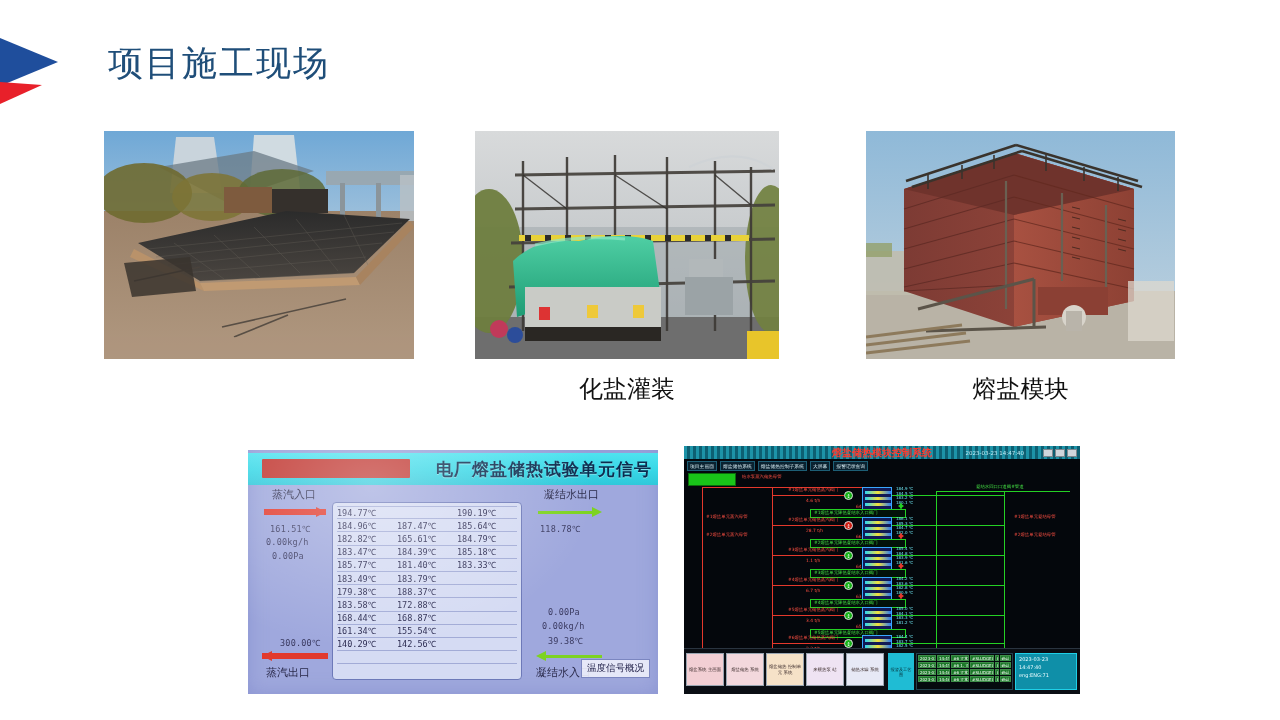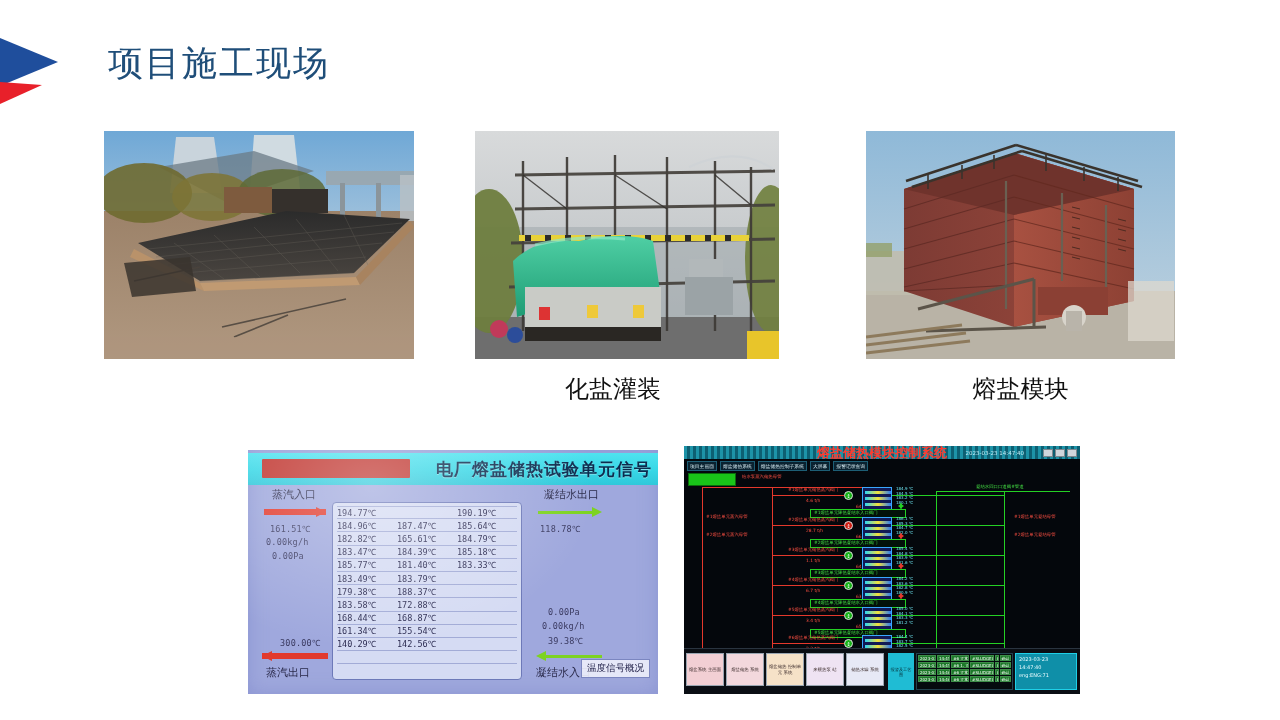--- a/index.html
+++ b/index.html
@@ -26,21 +26,21 @@
   .photo-1 { left:104px; top:131px; width:310px; height:228px; }
   .photo-2 { left:475px; top:131px; width:304px; height:228px; }
   .photo-3 { left:866px; top:131px; width:309px; height:228px; }
   .ph-inner { position:absolute; inset:0; }
   .caption {
     position:absolute; top:373px; font-size:24px; color:#111;
     font-family:"DejaVu Serif","Liberation Serif",serif;
     text-align:center; white-space:nowrap;
   }
   .cap-1 { left:104px; width:310px; }
-  .cap-2 { left:461px; width:304px; }
+  .cap-2 { left:475px; width:304px; }
   .cap-3 { left:866px; width:309px; }
 
   
   .ops-label {
     position:absolute; left:100px; top:530px; width:150px;
     font-family:"DejaVu Serif","Liberation Serif",serif;
     font-size:24px; color:#111; line-height:34px; text-align:center;
   }
   .ops-label .l2 { padding-left:18px; }
 
@@ -104,21 +104,21 @@
   
   .scada {
     position:absolute; left:684px; top:446px; width:396px; height:248px;
     background:#04070c; overflow:hidden;
     font-family:"DejaVu Sans","Liberation Sans",sans-serif;
   }
   .sc-titlebar { position:absolute; left:0; top:0; width:100%; height:13px;
       background:repeating-linear-gradient(90deg,#1d93a8 0 3px,#0d5f72 3px 6px);
       display:flex; align-items:center; }
   .sc-title { position:absolute; left:50%; transform:translateX(-50%);
-      font-size:13px; color:#ff3b2f; font-weight:bold; white-space:nowrap; }
+      font-size:10px; color:#ff3b2f; font-weight:bold; white-space:nowrap; }
   .sc-dt { position:absolute; right:56px; font-size:5.5px; color:#bfe9f2; white-space:nowrap; }
   .sc-wbtns { position:absolute; right:3px; display:flex; gap:2px; }
   .sc-wbtns i { display:block; width:10px; height:8px; background:#cfd6dc; border:1px solid #7d878e; }
   .sc-menubar { position:absolute; left:0; top:14px; width:100%; height:11px;
       display:flex; gap:3px; align-items:center; padding-left:3px; }
   .sc-menu { font-size:4.8px; color:#d8eef5; background:#0a2230; border:1px solid #1d5e75;
       padding:1px 2px; white-space:nowrap; }
   .sc-green-box { position:absolute; left:4px; top:27px; width:48px; height:13px;
       background:#19c419; border:1px solid #0b6d0b; }
 

